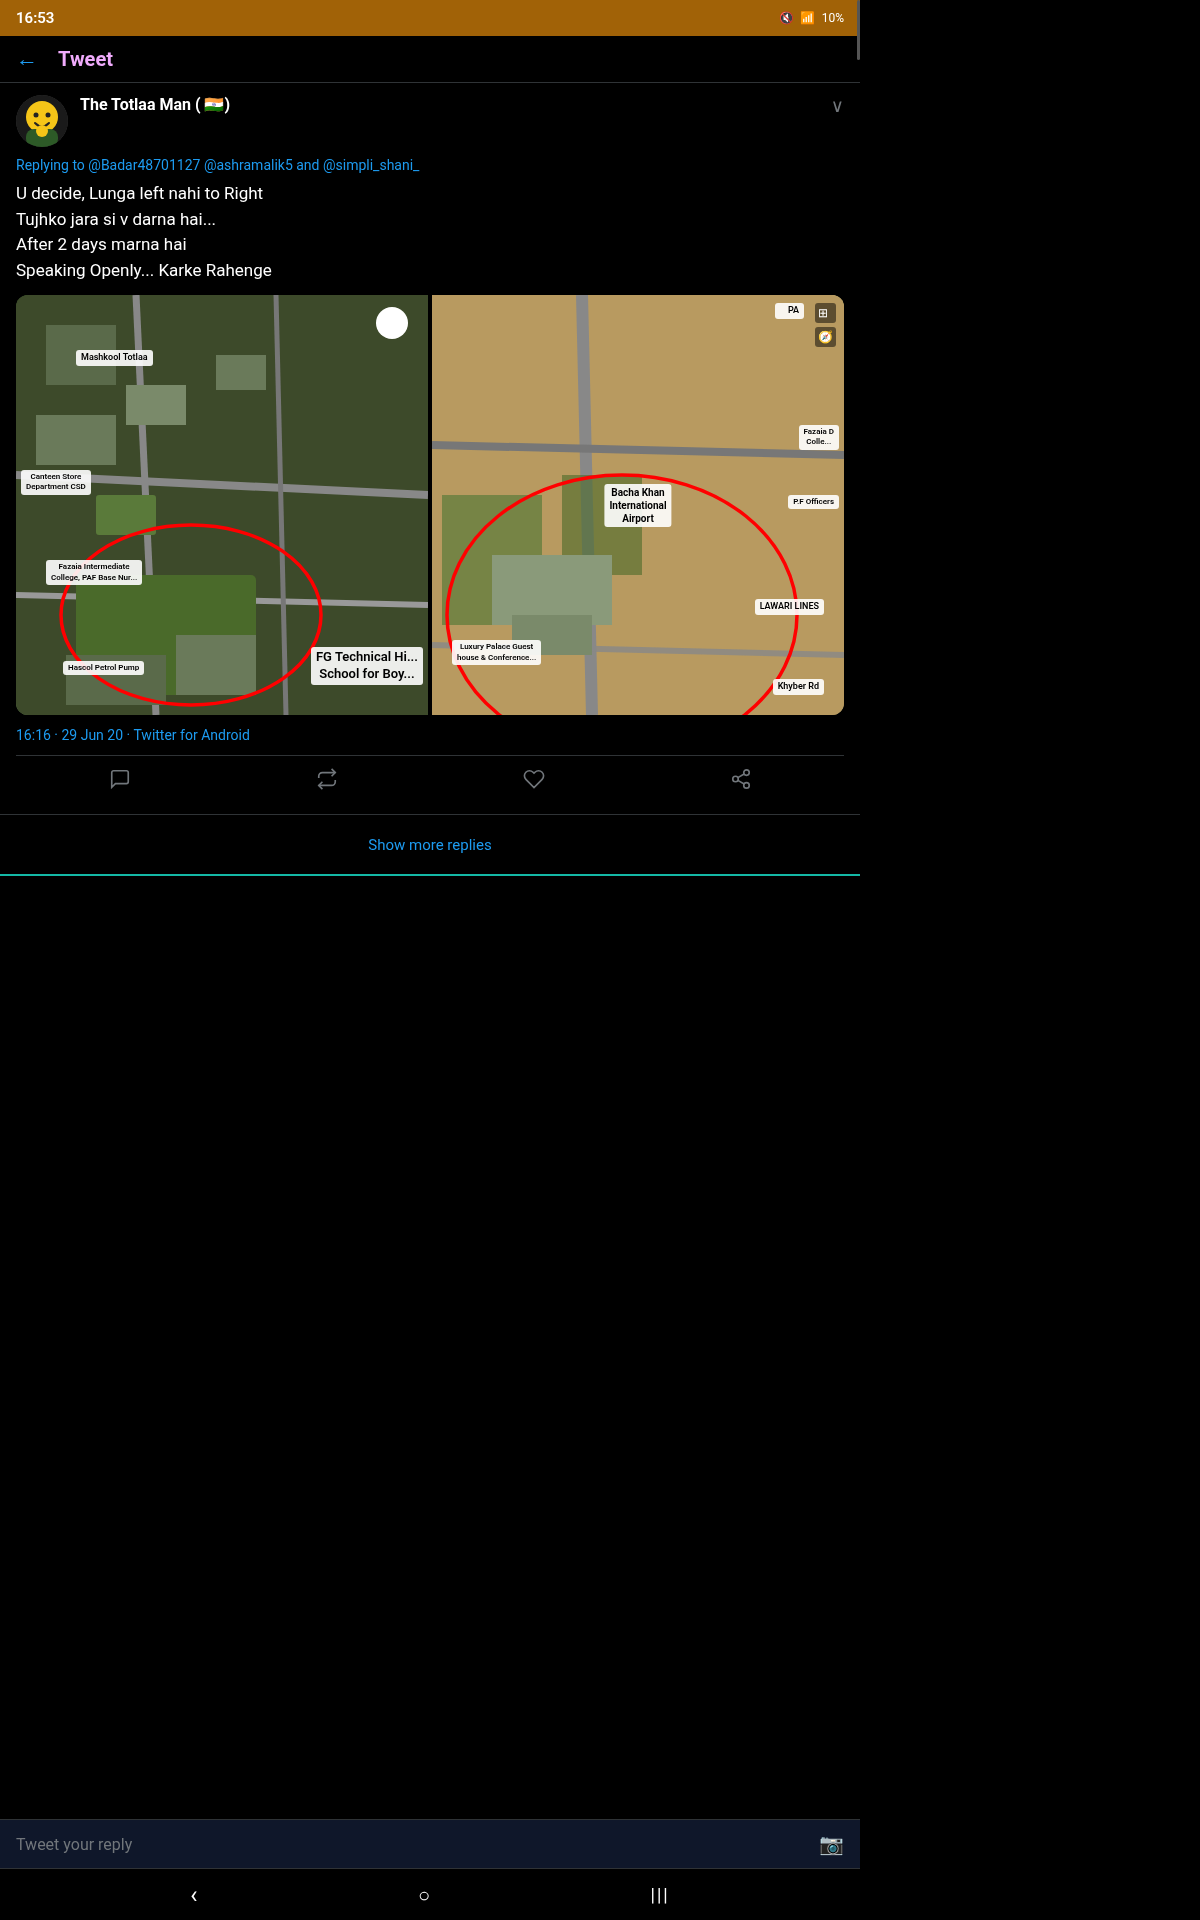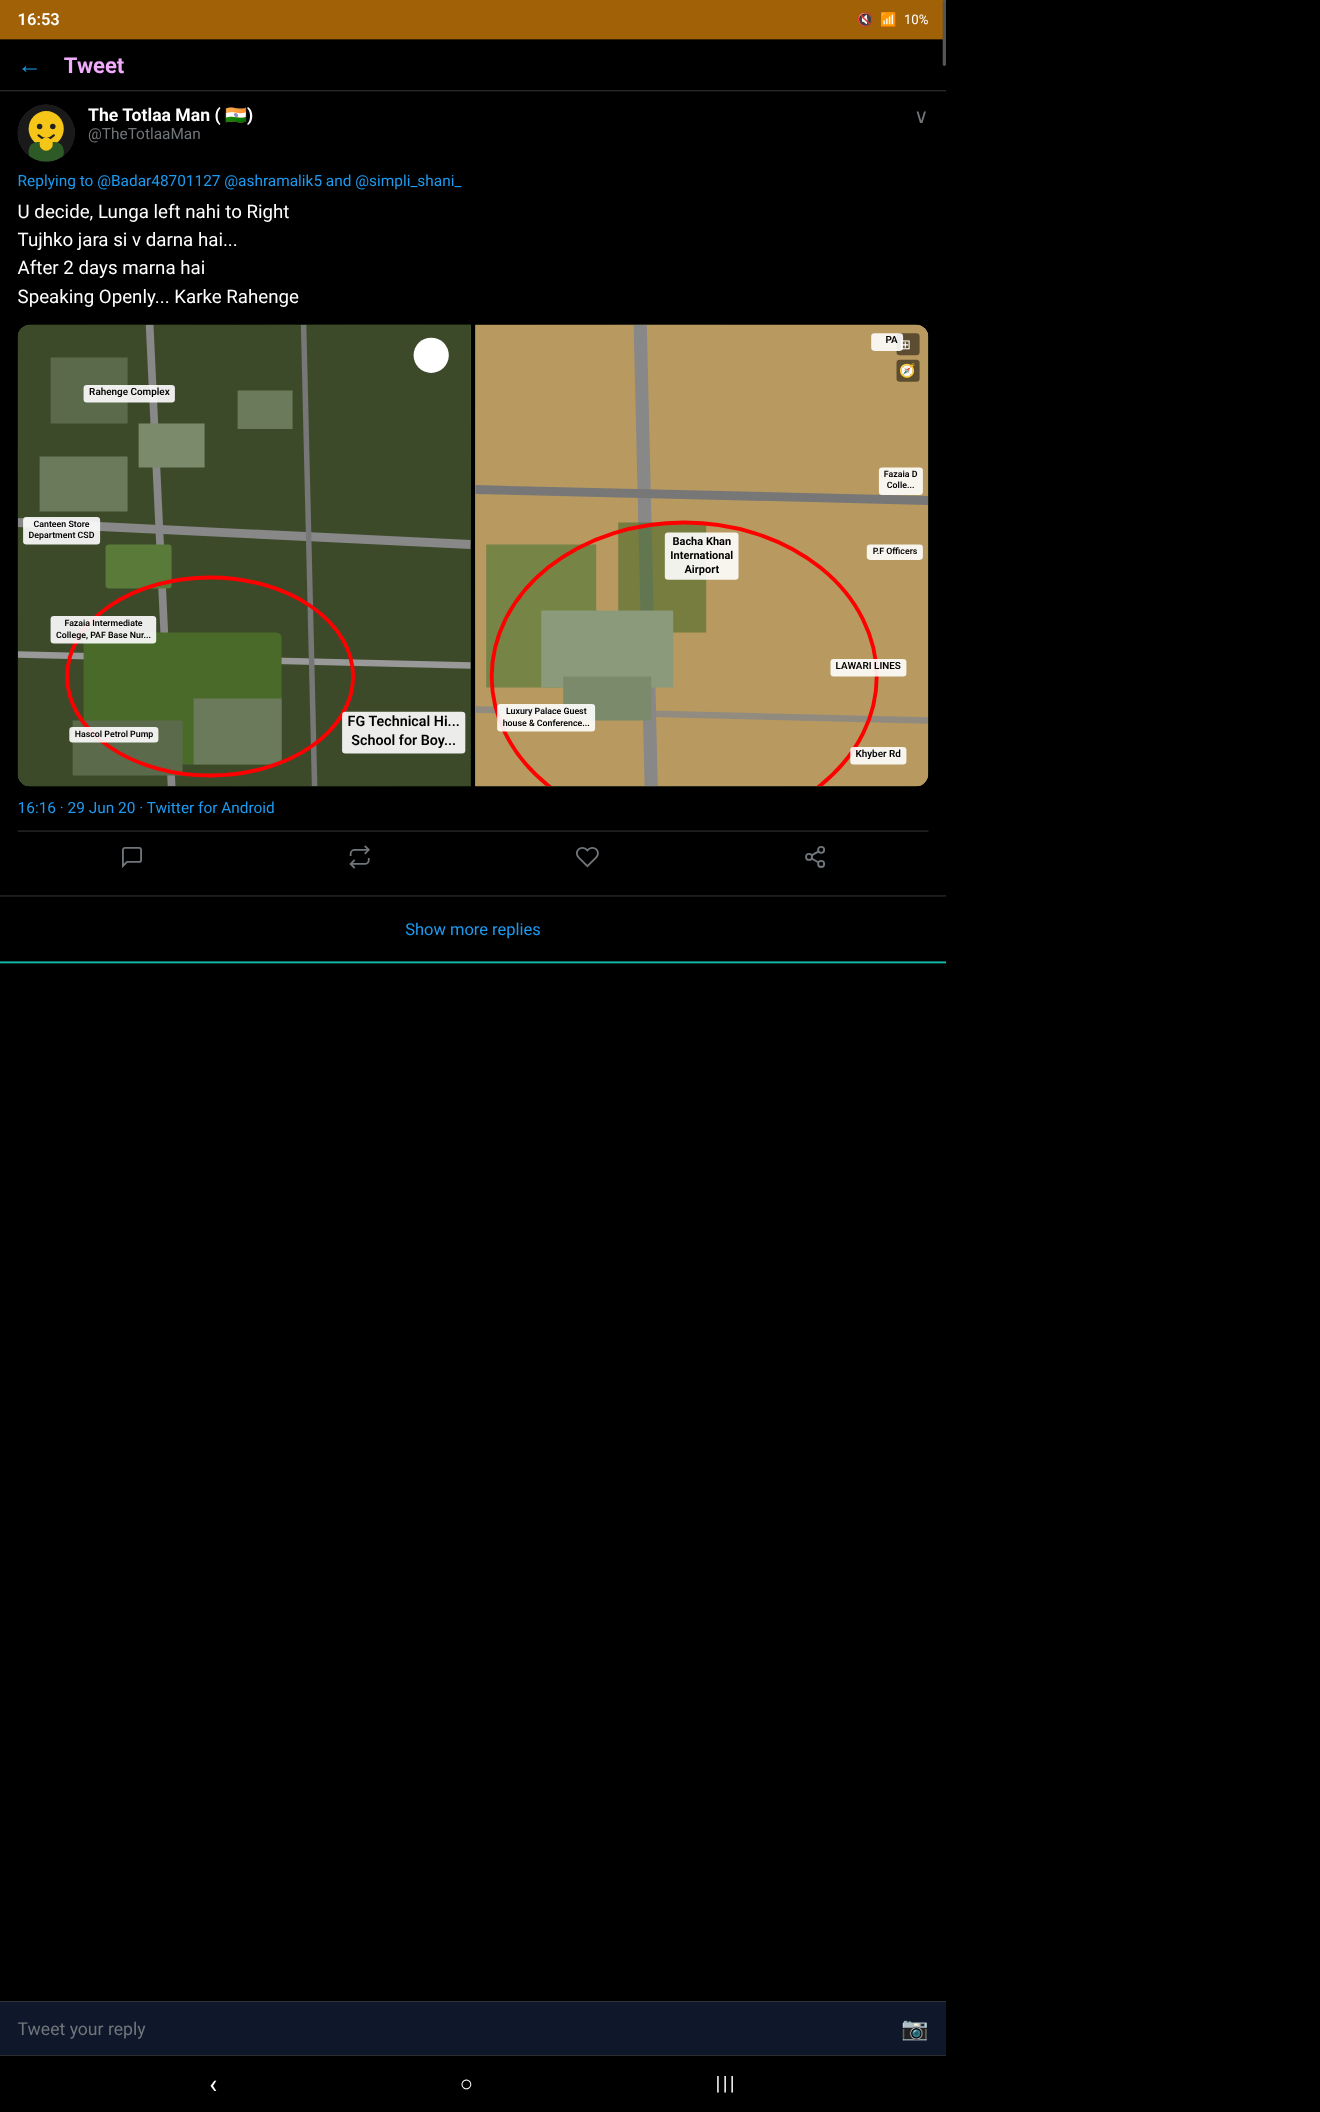--- a/index.html
+++ b/index.html
@@ -286,21 +286,20 @@
         <circle cx="32" cy="20" r="2.5" fill="#222"></circle>
         <path d="M19 28 Q26 35 33 28" stroke="#222" stroke-width="2" fill="none" stroke-linecap="round"></path>
         <rect x="10" y="34" width="32" height="18" rx="8" fill="#2d5a27"></rect>
         <circle cx="26" cy="36" r="6" fill="#f5c518"></circle>
       </svg>
     </div>
     <div class="user-info">
       <div class="display-name">
         <span>The Totlaa Man (</span><span> 🇮🇳</span><span>)</span>
       </div>
-      <div class="username">@TheTotlaaMan</div>
     </div>
     <span class="chevron-icon">∨</span>
   </div>
 
   <div class="reply-to">
     <span>Replying to </span><span>@Badar48701127 @ashramalik5 and @simpli_shani_</span>
   </div>
 
   <div class="tweet-text">
     U decide, Lunga left nahi to Right<br>
@@ -331,21 +330,21 @@
           <rect x="30" y="30" width="70" height="60" fill="#5a6a4a"></rect>
           <rect x="200" y="60" width="50" height="35" fill="#6a7a5a"></rect>
           <rect x="50" y="360" width="100" height="50" fill="#5a6a4a"></rect>
           <rect x="160" y="340" width="80" height="60" fill="#6a7a5a"></rect>
 
           <ellipse cx="175" cy="320" rx="130" ry="90" fill="none" stroke="#ff0000" stroke-width="3.5"></ellipse>
         </svg>
 
         <div style="position:absolute;top:12px;right:20px;background:#fff;border-radius:50%;width:32px;height:32px;display:flex;align-items:center;justify-content:center;font-size:14px;">🗺</div>
 
-        <div class="map-label" style="top:55px;left:60px;font-size:9px;">Rahenge Complex</div>
+        <div class="map-label" style="top:55px;left:60px;font-size:9px;">Mashkool Totlaa</div>
         <div class="map-label" style="top:175px;left:5px;font-size:8px;">Canteen Store<br>Department CSD</div>
         <div class="map-label" style="bottom:130px;left:30px;font-size:8px;">Fazaia Intermediate<br>College, PAF Base Nur...</div>
         <div class="map-label" style="bottom:40px;left:19px;font-size:8px;margin-left:28px;">Hascol Petrol Pump</div>
         <div class="map-label" style="bottom:30px;right:5px;font-size:13px;">FG Technical Hi...<br>School for Boy...</div>
       </div>
     </div>
 
     <div class="tweet-image">
       <div class="map-satellite" style="background: radial-gradient(ellipse at 40% 40%, #c8a870 30%, transparent 60%), linear-gradient(135deg, #b8965a 0%, #c8a870 30%, #d8b880 60%, #a8865a 100%);">
         <svg width="100%" height="100%" xmlns="http://www.w3.org/2000/svg" style="position:absolute;top:0;left:0;">
@@ -363,21 +362,21 @@
           <rect x="80" y="320" width="80" height="40" fill="#7a8a6a"></rect>
 
           <ellipse cx="190" cy="320" rx="175" ry="140" fill="none" stroke="#ff0000" stroke-width="3.5"></ellipse>
         </svg>
 
         <div style="position:absolute;top:8px;right:8px;display:flex;flex-direction:column;gap:4px;">
           <div style="background:rgba(0,0,0,0.5);border-radius:3px;padding:3px;font-size:12px;">⊞</div>
           <div style="background:rgba(0,0,0,0.5);border-radius:3px;padding:3px;font-size:12px;">🧭</div>
         </div>
 
-        <div class="map-label" style="top:8px;right:23px;font-size:9px;padding-left:13px;">PA</div>
+        <div class="map-label" style="top:8px;right:40px;font-size:9px;padding-left:13px;">PA</div>
         <div class="map-label" style="top:130px;right:5px;font-size:8px;">Fazaia D<br>Colle...</div>
         <div class="map-label" style="top:200px;right:5px;font-size:8px;">P.F Officers</div>
         <div class="map-label" style="top:45%;left:50%;transform:translateX(-50%);font-size:10px;font-weight:700;">Bacha Khan<br>International<br>Airport</div>
         <div class="map-label" style="bottom:100px;right:20px;font-size:9px;">LAWARI LINES</div>
         <div class="map-label" style="bottom:50px;left:20px;font-size:8px;">Luxury Palace Guest<br>house &amp; Conference...</div>
         <div class="map-label" style="bottom:20px;right:20px;font-size:9px;">Khyber Rd</div>
       </div>
     </div>
   </div>
 

